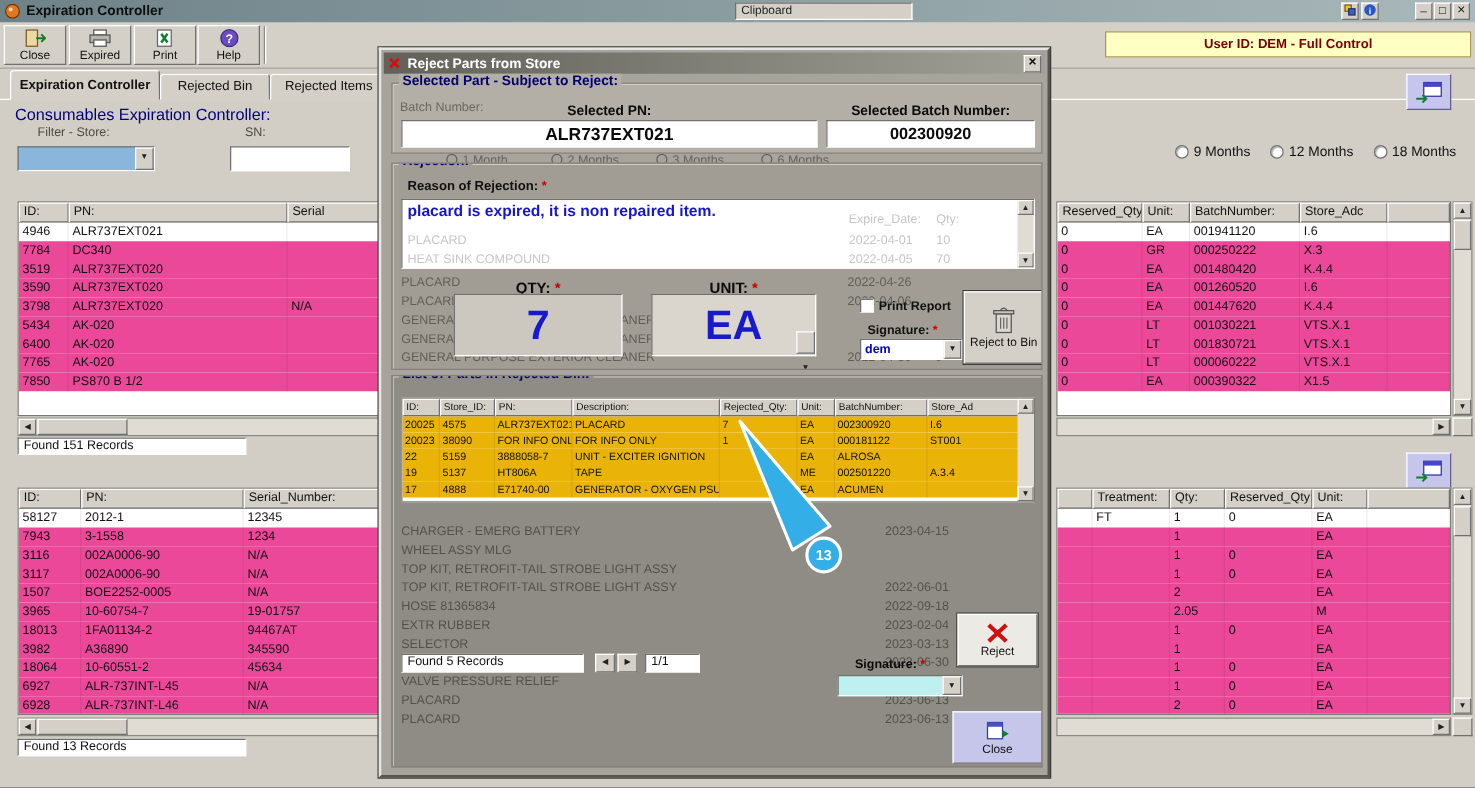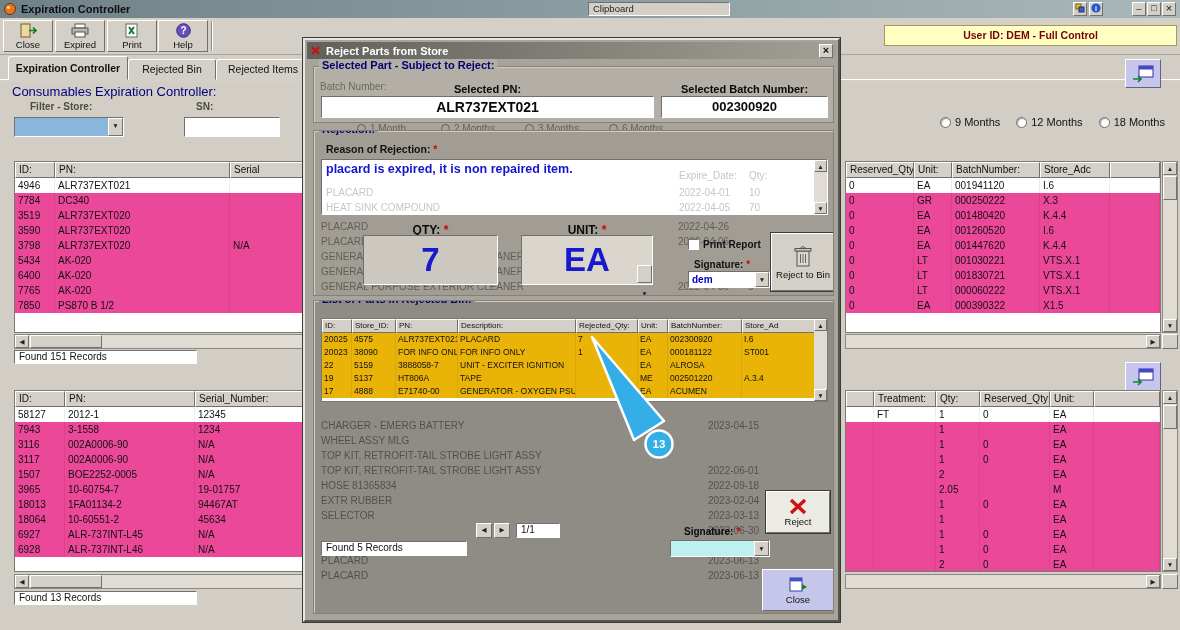--- a/index.html
+++ b/index.html
@@ -18,21 +18,21 @@
 #toolbar{position:absolute;left:0;top:18px;width:1180px;height:37px;background:#d4d0c8;border-bottom:1px solid #a8a49c}
 .tb-btn{position:absolute;top:2px;width:50px;height:32px;display:flex;flex-direction:column;align-items:center;justify-content:center;gap:1px;background:#d4d0c8;border:1px solid;border-color:#fff #707070 #707070 #fff;font-size:9.5px}
 .tb-sep{position:absolute;left:211px;top:3px;width:2px;height:30px;border-left:1px solid #8a8a82;border-right:1px solid #fff}
 .userbar{position:absolute;left:884px;top:7px;width:293px;height:21px;background:#ffffc4;border:1px solid #a89858;color:#7a0000;font-weight:bold;font-size:10.5px;text-align:center;line-height:19px}
 
 .tabline{position:absolute;left:0;top:79px;width:1180px;height:3px;background:#d4d0c8;border-top:1px solid #fff}
 .tab{position:absolute;top:59px;height:21px;background:#d4d0c8;border:1px solid;border-color:#fff #707070 transparent #fff;border-radius:3px 3px 0 0;font-size:10.5px;line-height:19px;text-align:center;color:#111;z-index:1}
 .tab.active{top:56px;height:24px;font-weight:bold;z-index:2;line-height:22px}
 
 .sec-title{position:absolute;font-size:13px;font-weight:normal;color:#00007c;white-space:nowrap}
-.flabel{position:absolute;font-size:10px;font-weight:bold;color:#4c4c42;white-space:nowrap}
+.flabel{position:absolute;font-size:10px;font-weight:normal;color:#4c4c42;white-space:nowrap}
 
 .tbl{position:absolute;background:#fff;border:1px solid #7a7a72;overflow:hidden}
 .grid{display:grid}
 .t-cl .grid{grid-template-columns:40px 175px 1fr}
 .t-cr .grid{grid-template-columns:68px 38px 88px 70px 1fr}
 .t-il .grid{grid-template-columns:50px 130px 1fr}
 .t-ir .grid{grid-template-columns:28px 62px 44px 70px 44px 1fr}
 .t-bin .grid{grid-template-columns:30px 44px 62px 118px 62px 30px 74px 1fr}
 .th{background:#d4d0c8;border:1px solid;border-color:#fff #707070 #707070 #fff;padding:0 3px;height:16px;line-height:14px;overflow:hidden;white-space:nowrap;font-size:10px}
 .td{padding:0 3px;height:15px;line-height:15px;border-right:1px solid rgba(0,0,0,.07);overflow:hidden;white-space:nowrap;font-size:10px}
@@ -391,20 +391,25 @@
           <div class="td">10-60754-7</div>
           <div class="td">19-01757</div>
         </div>
 
         <div class="grid trow">
           <div class="td">18013</div>
           <div class="td">1FA01134-2</div>
           <div class="td">94467AT</div>
         </div>
 
+        <div class="grid trow">
+          <div class="td">3982</div>
+          <div class="td">A36890</div>
+          <div class="td">345590</div>
+        </div>
 
         <div class="grid trow">
           <div class="td">18064</div>
           <div class="td">10-60551-2</div>
           <div class="td">45634</div>
         </div>
 
         <div class="grid trow">
           <div class="td">6927</div>
           <div class="td">ALR-737INT-L45</div>
@@ -801,21 +806,21 @@
               <div class="td">ACUMEN</div>
               <div class="td"></div>
             </div>
           </div>
         <div class="sb" style="right:0;top:0;width:13px;height:82px;border:none">
           <div class="sbtn a-u" style="left:0;top:0;width:13px;height:12px"></div>
           <div class="sbtn a-d" style="left:0;bottom:0;width:13px;height:12px"></div>
         </div>
       </div>
 
-      <div class="foundbox" style="left:7px;top:240px;width:146px;height:15px">Found 5 Records</div>
+      <div class="foundbox" style="left:7px;top:222px;width:146px;height:15px">Found 5 Records</div>
       <div class="sbtn a-l" style="left:162px;top:222px;width:16px;height:15px;position:absolute"></div>
       <div class="sbtn a-r" style="left:180px;top:222px;width:16px;height:15px;position:absolute"></div>
       <div class="foundbox" style="left:202px;top:222px;width:44px;height:15px">1/1</div>
 
       <div class="abs" style="left:370px;top:225px;font-size:10px;font-weight:bold;color:#0a0a0a;white-space:nowrap">
         <span>Signature:</span> <span class="req">*</span>
       </div>
       <div class="combo" style="left:356px;top:239px;width:100px;height:17px;background:#bdf0ee">
         <div class="cbtn"></div>
       </div>

